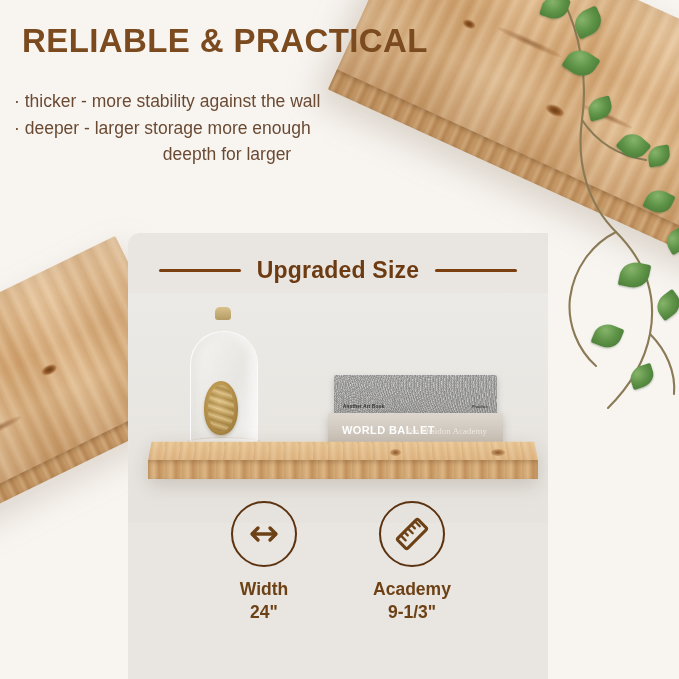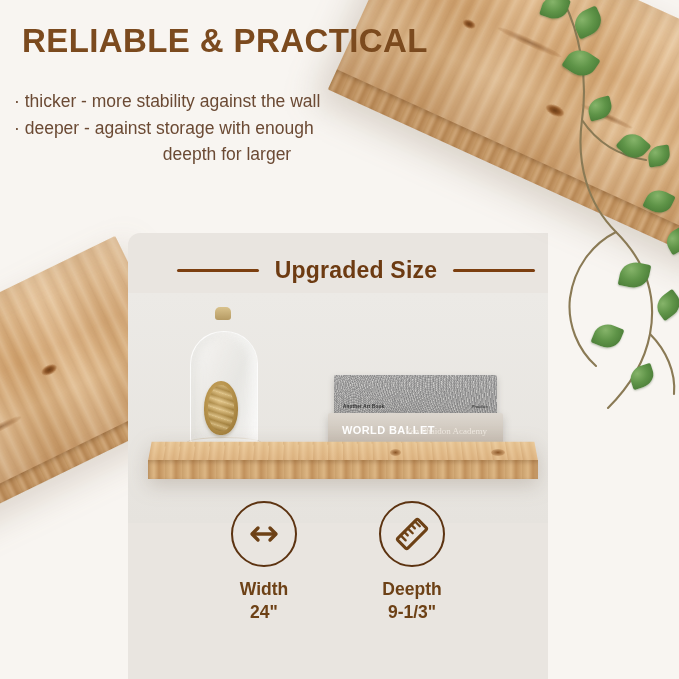--- a/index.html
+++ b/index.html
@@ -47,21 +47,21 @@
     background:radial-gradient(ellipse at 35% 30%, #86b46a 0%, #5f9448 45%, #40702f 100%);
     box-shadow:0 1px 2px rgba(30,60,20,.30);}
 
   
   #panel{
     position:absolute;left:128px;top:233px;width:420px;height:446px;
     background:#e9e5e0;border-radius:12px 0 0 0;
   }
 
   
-  #heading-row{position:absolute;left:0;top:24px;width:420px;display:flex;align-items:center;justify-content:center;gap:16px;padding-left:18px;}
+  #heading-row{position:absolute;left:0;top:24px;width:420px;display:flex;align-items:center;justify-content:center;gap:16px;}
   .rule{height:3px;width:82px;background:#7c3f10;border-radius:2px;}
   #heading-text{font-size:23px;font-weight:700;color:#6d3b12;letter-spacing:.2px;white-space:nowrap;}
 
   
   #scene{position:absolute;left:0;top:60px;width:420px;height:230px;overflow:hidden;}
   #wall{position:absolute;inset:0;background:linear-gradient(180deg,#eceae6 0%,#e6e3de 100%);}
   #shelf{position:absolute;left:20px;top:148px;width:390px;height:38px;
     background:linear-gradient(180deg,#e7c characterization 0%,#e7c18d 0%,#dcb07a 40%,#cf9f68 100%);
     filter:drop-shadow(0 6px 10px rgba(110,90,70,.25));}
   #shelf .top{position:absolute;left:0;right:0;top:0;height:20px;
@@ -197,21 +197,21 @@
               <g stroke="#6d4116" stroke-width="2.3" stroke-linecap="round">
                 <line x1="10" y1="12" x2="10" y2="19"></line>
                 <line x1="15" y1="12" x2="15" y2="17"></line>
                 <line x1="20" y1="12" x2="20" y2="19"></line>
                 <line x1="25" y1="12" x2="25" y2="17"></line>
                 <line x1="30" y1="12" x2="30" y2="19"></line>
               </g>
             </g>
           </svg>
         </div>
-        <span class="label">Deepth</span>
+        <span class="label">Academy</span>
         <span class="value">9-1/3"</span>
       </div>
 
 
     </div>
   </div>
 
   <div class="plank" id="plank-tr">
     <div class="face"></div>
     <div class="knot" style="left:22%;top:42%;width:13px;height:8px;"></div>
@@ -241,17 +241,17 @@
     <div class="leaf" style="left:196px;top:236px;width:23px;height:21px;transform:rotate(-30deg);"></div>
     <div class="leaf" style="left:150px;top:268px;width:29px;height:26px;transform:rotate(12deg);"></div>
     <div class="leaf" style="left:186px;top:300px;width:25px;height:22px;transform:rotate(-36deg);"></div>
     <div class="leaf" style="left:124px;top:330px;width:27px;height:24px;transform:rotate(22deg);"></div>
     <div class="leaf" style="left:160px;top:372px;width:24px;height:21px;transform:rotate(-18deg);"></div>
   </div>
 
   <div id="headline">RELIABLE &amp; PRACTICAL</div>
   <div id="bullets">
     <div>· thicker  - more stability against the wall</div>
-    <div>· deeper - against storage with enough</div>
+    <div>· deeper - larger storage more enough</div>
     <div class="b3">deepth for larger</div>
   </div>
 
 </div>
 
 </body></html>

